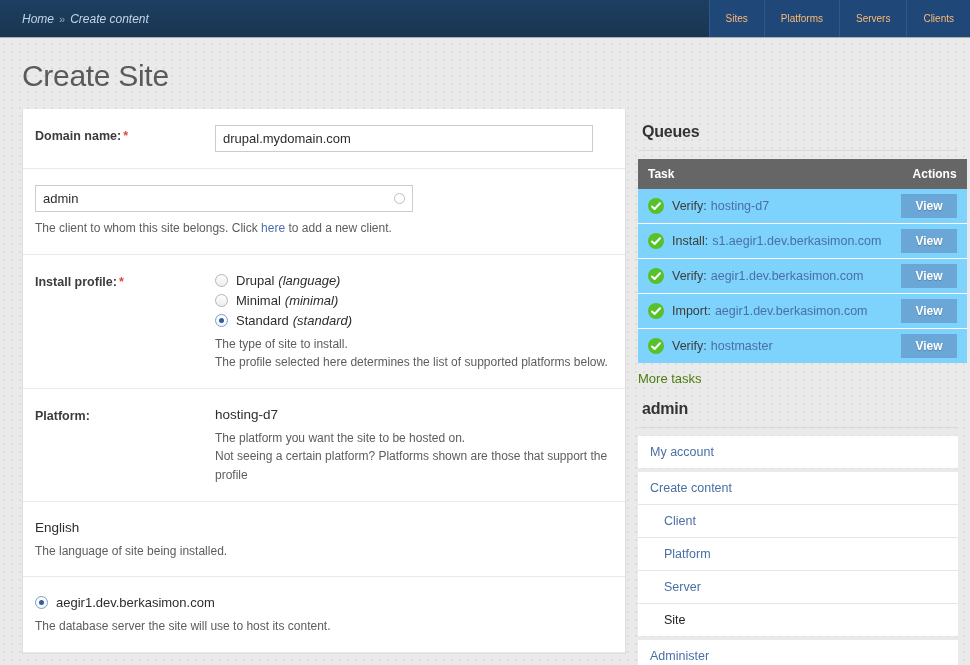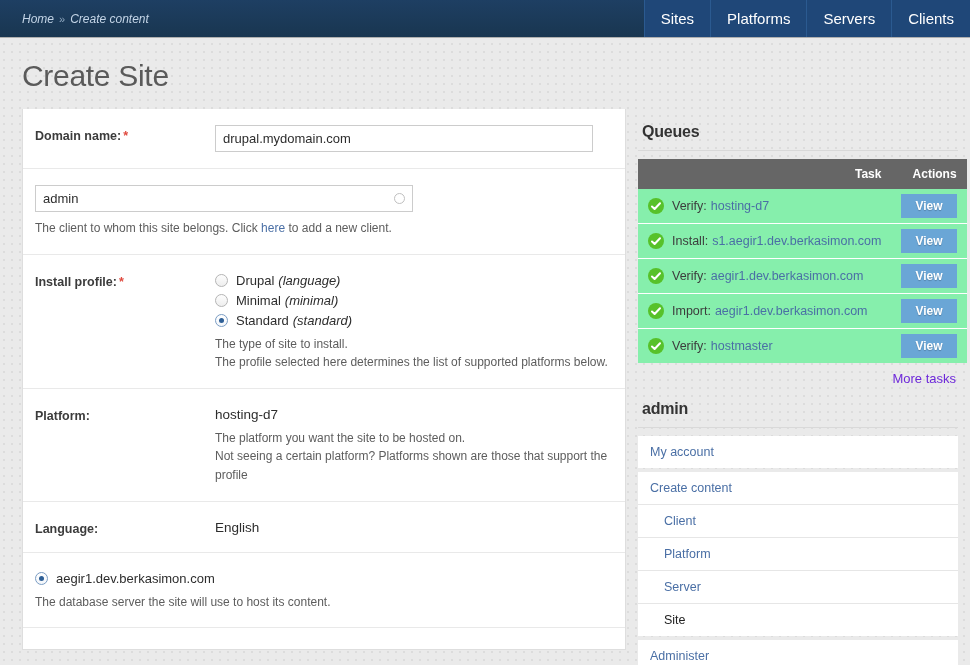--- a/index.html
+++ b/index.html
@@ -45,22 +45,22 @@
   }
   #breadcrumb .sep {
     margin: 0 5px;
     color: #8fa7bf;
     font-size: 11px;
   }
   #primary-nav { display: flex; align-items: stretch; }
   .nav-item {
     display: flex; align-items: center;
     padding: 0 16px;
-    color: #ffffff;
-    font-size: 15px;
+    color: #fdba74;
+    font-size: 10px;
     text-decoration: none;
     background: #1f4778;
     border-left: 1px solid #2b5a90;
     cursor: pointer;
   }
   .nav-item:first-child { border-left: 1px solid #2b5a90; }
 
   
   #page-title {
     font-size: 30px;
@@ -192,26 +192,26 @@
   table.queue {
     width: 100%;
     border-collapse: collapse;
     background: #fff;
   }
   table.queue th {
     background: #666666;
     color: #ffffff;
     font-size: 12px;
     font-weight: bold;
-    text-align: right;
+    text-align: left;
     padding: 8px 10px;
   }
   table.queue th.actions-col { text-align: right; }
   table.queue td {
-    background: #86efac;
+    background: #7dd3fc;
     padding: 5px 10px;
     border-bottom: 1px solid #ffffff;
     font-size: 12.5px;
     vertical-align: middle;
   }
   table.queue tr:last-child td { border-bottom: none; }
   .task-cell { display: flex; align-items: center; }
   .check-icon {
     width: 16px; height: 16px;
     border-radius: 50%;
@@ -231,22 +231,21 @@
     font-size: 12px;
     font-weight: bold;
     padding: 5px 14px;
     text-decoration: none;
     text-shadow: 0 1px 1px rgba(0,0,0,.22);
     cursor: pointer;
     text-align: right;
   }
   .more-link {
     display: block;
-    text-align: right;
-    color: #6d28d9;
+    color: #4d7c0f;
     text-decoration: none;
     font-size: 13px;
     margin-top: 8px;
     padding-right: 2px;
   }
 
   ul.menu {
     list-style: none;
     margin: 0; padding: 0;
   }
@@ -357,25 +356,23 @@
       <div class="form-field">
         <div class="plain-value">hosting-d7</div>
         <div class="description">
           <div>The platform you want the site to be hosted on.</div>
           <div>Not seeing a certain platform? Platforms shown are those that support the profile</div>
         </div>
       </div>
     </div>
 
     <div class="form-row">
-      <div class="form-label">
-        <span>Language:</span>
-      </div>
       <div class="form-field">
         <div class="plain-value">English</div>
+        <div class="description">The language of site being installed.</div>
       </div>
     </div>
 
     <div class="form-row">
       <div class="form-field">
         <div class="radio-list">
           <label class="radio-item">
             <span class="radio checked"></span>
             <span>aegir1.dev.berkasimon.com</span>
           </label>

